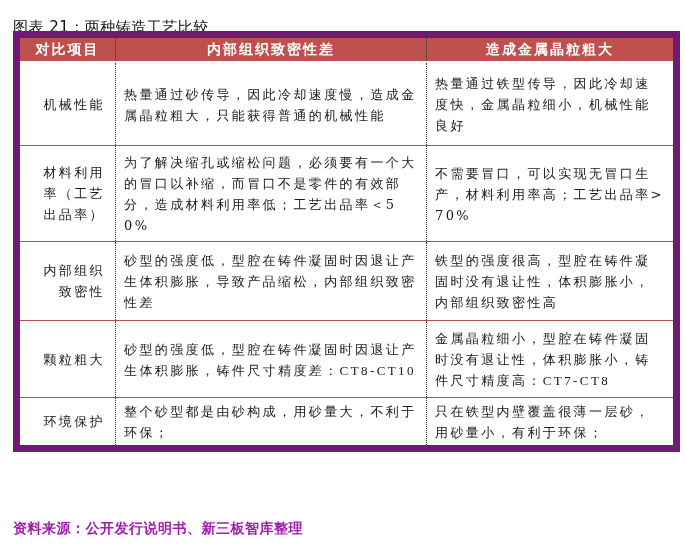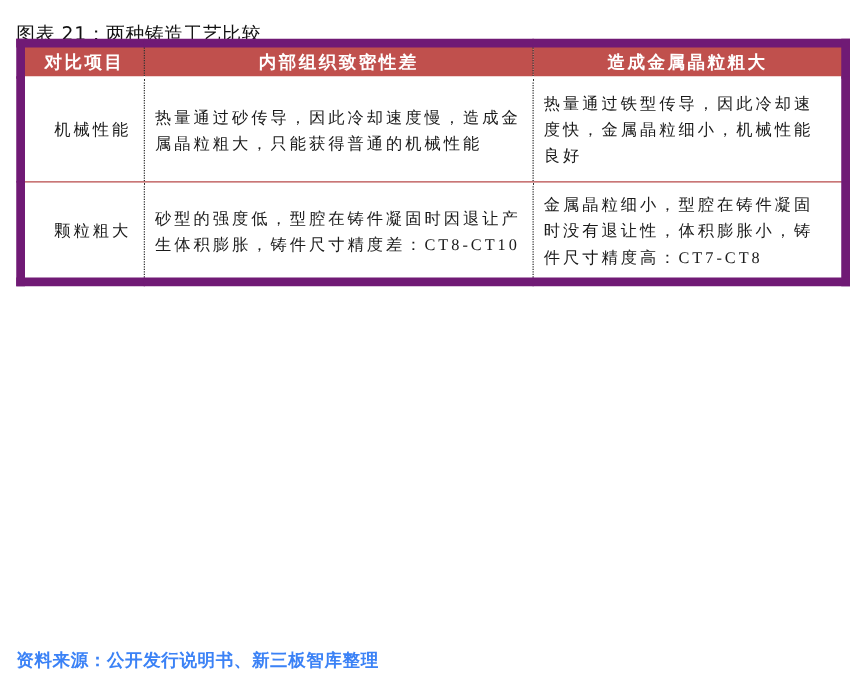--- a/index.html
+++ b/index.html
@@ -16,21 +16,21 @@
              padding: 0; text-align: center; letter-spacing: 2px;
              font-family: "DejaVu Sans", "Liberation Sans", sans-serif; }
   thead th + th { border-left: 1px dotted #333; }
   thead tr { border-bottom: 2px solid #ffffff; }
   tbody td { font-size: 13px; line-height: 21px; padding: 3px 8px 2px 8px; vertical-align: middle;
              border-bottom: 1px solid #b84a4a; letter-spacing: 2.4px; word-break: break-all; }
   tbody td + td { border-left: 1px dotted #333; }
   tbody td.item { text-align: right; padding: 3px 10px; }
   tbody tr:last-child td { border-bottom: 1px solid #b84a4a; }
   .source { position: absolute; left: 13px; top: 520px; font-size: 14px; font-weight: bold;
-            font-family: "DejaVu Sans", "Liberation Sans", sans-serif; color: #3b82f6; letter-spacing: 0.5px; }
+            font-family: "DejaVu Sans", "Liberation Sans", sans-serif; color: #a21caf; letter-spacing: 0.5px; }
   .r1 td { height: 76px; } .r2 td { height: 89px; } .r3 td { height: 72px; }
   .r4 td { height: 76px; } .r5 td { height: 70px; font-family: Liberation Serif, serif; } .r6 td { height: 39px; }
 </style>
 </head>
 <body>
 
 <div class="title">图表 21：两种铸造工艺比较</div>
 
 <table class="cmp">
   <colgroup>
@@ -44,21 +44,36 @@
       <th>内部组织致密性差</th>
       <th>造成金属晶粒粗大</th>
     </tr>
   </thead>
   <tbody>
     <tr class="r1">
       <td class="item">机械性能</td>
       <td>热量通过砂传导，因此冷却速度慢，造成金属晶粒粗大，只能获得普通的机械性能</td>
       <td>热量通过铁型传导，因此冷却速度快，金属晶粒细小，机械性能良好</td>
     </tr>
+    <tr class="r2">
+      <td class="item">材料利用率（工艺出品率）</td>
+      <td>为了解决缩孔或缩松问题，必须要有一个大的冒口以补缩，而冒口不是零件的有效部分，造成材料利用率低；工艺出品率＜50%</td>
+      <td>不需要冒口，可以实现无冒口生产，材料利用率高；工艺出品率&gt;70%</td>
+    </tr>
+    <tr class="r3">
+      <td class="item">内部组织致密性</td>
+      <td>砂型的强度低，型腔在铸件凝固时因退让产生体积膨胀，导致产品缩松，内部组织致密性差</td>
+      <td>铁型的强度很高，型腔在铸件凝固时没有退让性，体积膨胀小，内部组织致密性高</td>
+    </tr>
     <tr class="r5">
       <td class="item">颗粒粗大</td>
       <td>砂型的强度低，型腔在铸件凝固时因退让产生体积膨胀，铸件尺寸精度差：CT8-CT10</td>
       <td>金属晶粒细小，型腔在铸件凝固时没有退让性，体积膨胀小，铸件尺寸精度高：CT7-CT8</td>
+    </tr>
+    <tr class="r6">
+      <td class="item">环境保护</td>
+      <td>整个砂型都是由砂构成，用砂量大，不利于环保；</td>
+      <td>只在铁型内壁覆盖很薄一层砂，用砂量小，有利于环保；</td>
     </tr>
   </tbody>
 </table>
 
 <div class="source">资料来源：公开发行说明书、新三板智库整理</div>
 
 </body></html>

